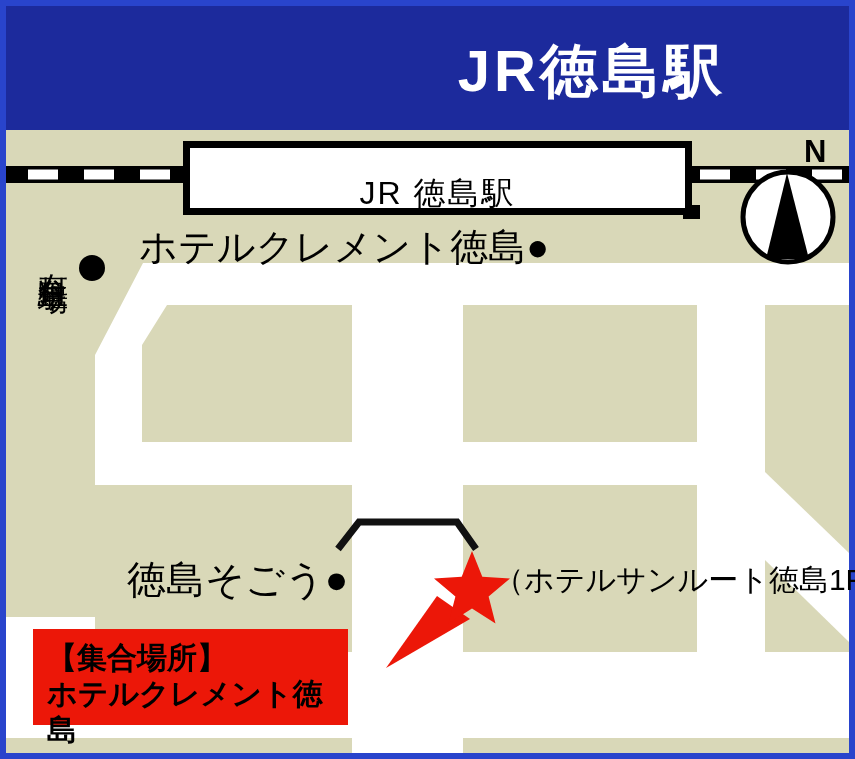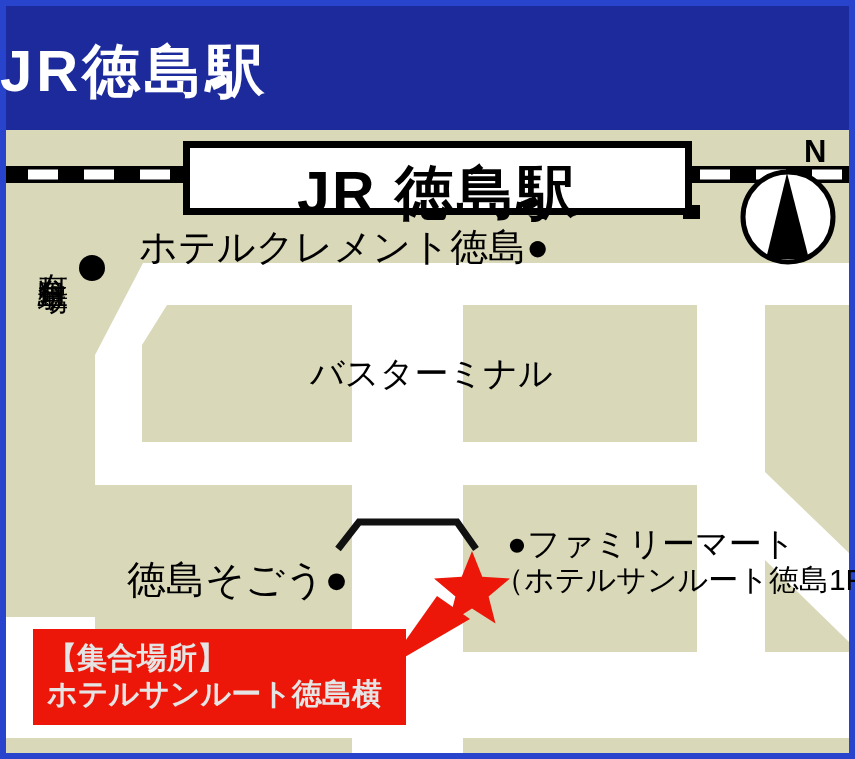--- a/index.html
+++ b/index.html
@@ -4,43 +4,43 @@
 <style>
   html,body{margin:0;padding:0;background:#555;}
   #stage{
     position:relative;width:855px;height:759px;overflow:hidden;
     font-family:"Liberation Sans","DejaVu Sans",sans-serif;
     -webkit-font-smoothing:antialiased;
   }
   #map-canvas{position:absolute;left:0;top:0;}
   .label{position:absolute;color:#000;white-space:nowrap;line-height:1;}
   #header-title{
-    position:absolute;left:0;top:33px;width:726px;text-align:left;
+    position:absolute;left:0;top:33px;width:726px;text-align:right;
     color:#fff;font-size:58px;font-weight:bold;letter-spacing:4px;
   }
   #station-box{
     position:absolute;left:183px;top:141px;width:509px;height:74px;
     background:#fff;border:7px solid #000;box-sizing:border-box;
     display:flex;align-items:center;justify-content:center;
   }
-  #station-box .txt{font-size:59px;font-weight:bold;letter-spacing:2px;margin-top:32px;}
+  #station-box .txt{font-size:32px;font-weight:normal;letter-spacing:2px;margin-top:32px;}
   #station-notch{position:absolute;left:683px;top:205px;width:17px;height:14px;background:#000;}
   #label-clement{left:139px;top:228px;font-size:38px;}
   #label-parking{
     left:38px;top:249px;font-size:30px;
     writing-mode:vertical-rl;text-orientation:upright;letter-spacing:3px;
   }
   #label-bus{left:310px;top:356px;font-size:34px;}
   #label-sogo{left:127px;top:560px;font-size:39px;}
   #label-famima{left:507px;top:527px;font-size:33px;}
   #label-famima-sub{left:494px;top:565px;font-size:30px;}
   #label-north{left:804px;top:136px;font-size:31px;font-weight:600;}
   #callout-box{
-    position:absolute;left:33px;top:629px;width:373px;height:96px;
-    background:#ec1708;color:#e5e5e5;box-sizing:border-box;
+    position:absolute;left:33px;top:629px;width:315px;height:96px;
+    background:#ec1708;color:#000000;box-sizing:border-box;
     padding:11px 0 0 14px;font-size:30px;font-weight:bold;line-height:1.2;
   }
 </style>
 </head>
 <body>
 
 <div id="stage">
 
   <svg id="map-canvas" width="855" height="759" viewBox="0 0 855 759" xmlns="http://www.w3.org/2000/svg">
 
@@ -83,23 +83,21 @@
 
   <div id="station-notch"></div>
   <div id="station-box">
     <span class="txt">JR 徳島駅</span>
   </div>
 
   <div class="label" id="label-north">N</div>
 
   <div class="label" id="label-clement">ホテルクレメント徳島●</div>
   <div class="label" id="label-parking">有料駐車場</div>
-  <div class="label" id="label-bus">バスターミナル</div>
   <div class="label" id="label-sogo">徳島そごう●</div>
-  <div class="label" id="label-famima">●ファミリーマート</div>
   <div class="label" id="label-famima-sub">（ホテルサンルート徳島1F）</div>
 
   <div id="callout-box">
     <div>【集合場所】</div>
-    <div>ホテルサンルート徳島横</div>
+    <div>ホテルクレメント徳島</div>
   </div>
 
 </div>
 
 </body></html>

